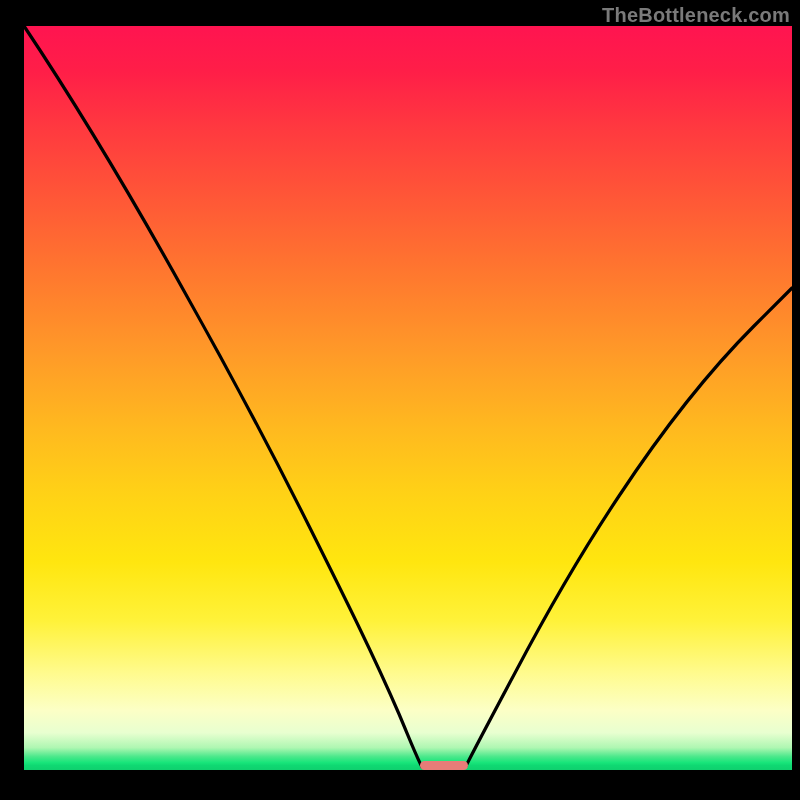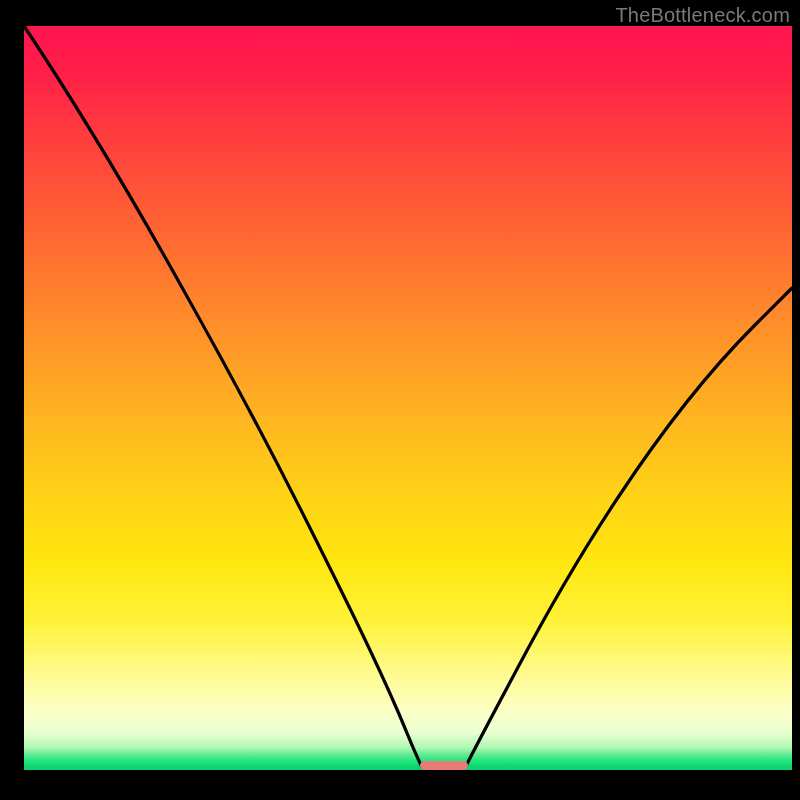--- a/index.html
+++ b/index.html
@@ -71,21 +71,21 @@
       #0fd872 99.4%,
       #0fd06e 100%
     );
   }
   .watermark {
     position: absolute;
     top: 4px;
     right: 10px;
     color: #7a7a7a;
     font-size: 20px;
-    font-weight: 400;
+    font-weight: 700;
     letter-spacing: 0.2px;
     user-select: none;
   }
   svg.curve {
     position: absolute;
     left: 0;
     top: 0;
     width: 768px;
     height: 744px;
     overflow: visible;

